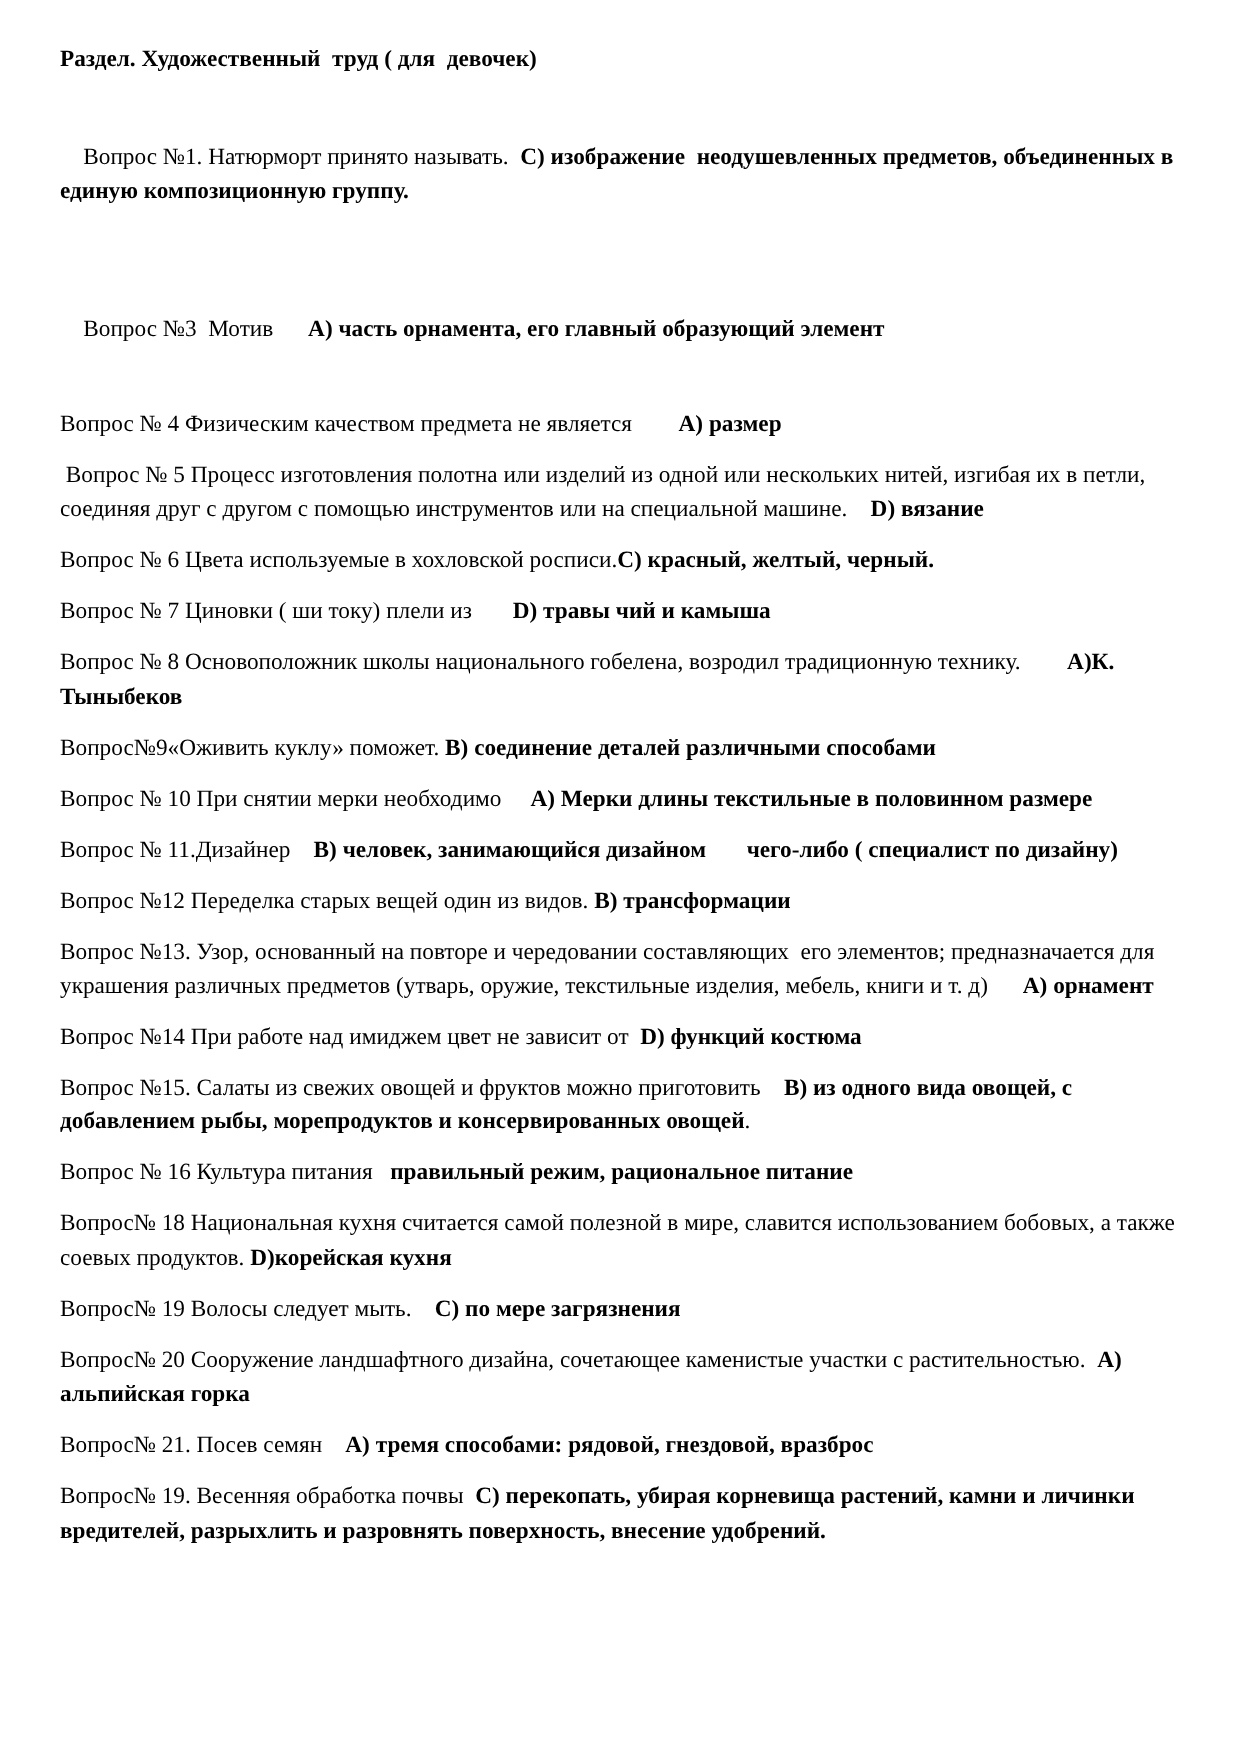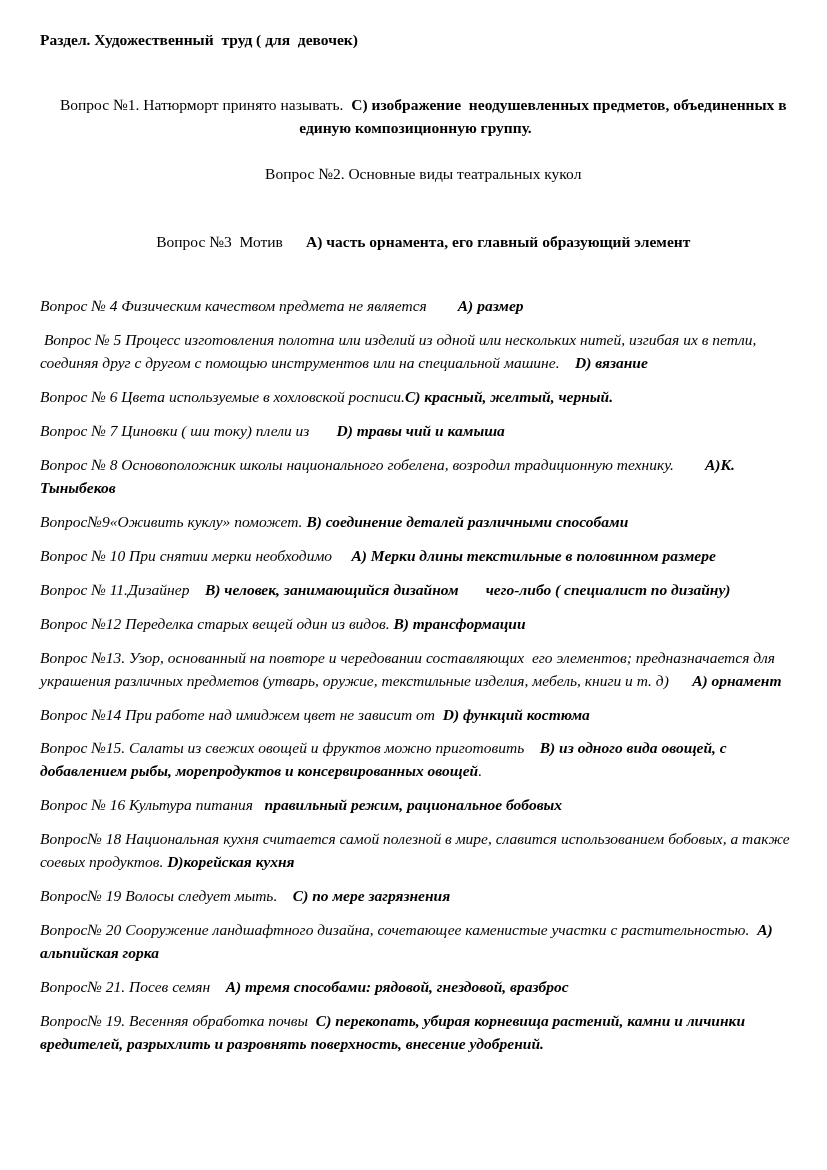--- a/index.html
+++ b/index.html
@@ -36,29 +36,27 @@
   .spacer-small {
     height: 18px;
   }
   
   .qblock-tight {
     font-size: 15.5px;
     line-height: 1.48;
     margin: 0;
     white-space: pre-wrap;
     word-wrap: break-word;
-    text-align: center;
   }
   .qline {
     font-size: 15.5px;
     line-height: 1.48;
     margin: 0 0 11px 0;
     white-space: pre-wrap;
     word-wrap: break-word;
-    font-style: italic;
   }
   .qline:last-child {
     margin-bottom: 0;
   }
   .b {
     font-weight: bold;
   }
   .n {
     font-weight: normal;
   }
@@ -67,22 +65,21 @@
 <body>
 
 <div id="page">
 
   <h1 class="doc-title">Раздел. Художественный  труд ( для  девочек)</h1>
 
   <div class="spacer-line"></div>
 
   <p class="qblock-tight">
     <span>Вопрос №1. Натюрморт принято называть.  </span><span class="b">C) изображение  неодушевленных предметов, объединенных в единую композиционную группу.</span><br>
-    <span>Вопрос №2. Основные виды театральных кукол
-</span><br>
+    <br>
     <span>Вопрос №3  Мотив      </span><span class="b">А) часть орнамента, его главный образующий элемент</span>
   </p>
 
   <div class="spacer-small"></div>
 
   <p class="qline"><span>Вопрос № 4 Физическим качеством предмета не является        </span><span class="b">А) размер</span></p>
 
   <p class="qline"><span> Вопрос № 5 Процесс изготовления полотна или изделий из одной или нескольких нитей, изгибая их в петли, соединяя друг с другом с помощью инструментов или на специальной машине.    </span><span class="b">D) вязание</span></p>
 
   <p class="qline"><span>Вопрос № 6 Цвета используемые в хохловской росписи.</span><span class="b">C) красный, желтый, черный.</span></p>
@@ -98,21 +95,21 @@
   <p class="qline"><span>Вопрос № 11.Дизайнер    </span><span class="b">В) человек, занимающийся дизайном       чего-либо ( специалист по дизайну)</span></p>
 
   <p class="qline"><span>Вопрос №12 Переделка старых вещей один из видов. </span><span class="b">В) трансформации</span></p>
 
   <p class="qline"><span>Вопрос №13. Узор, основанный на повторе и чередовании составляющих  его элементов; предназначается для украшения различных предметов (утварь, оружие, текстильные изделия, мебель, книги и т. д)      </span><span class="b">А) орнамент</span></p>
 
   <p class="qline"><span>Вопрос №14 При работе над имиджем цвет не зависит от  </span><span class="b">D) функций костюма</span></p>
 
   <p class="qline"><span>Вопрос №15. Салаты из свежих овощей и фруктов можно приготовить    </span><span class="b">В) из одного вида овощей, с добавлением рыбы, морепродуктов и консервированных овощей</span><span class="n">.</span></p>
 
-  <p class="qline"><span>Вопрос № 16 Культура питания   </span><span class="b">правильный режим, рациональное бобовых</span></p>
+  <p class="qline"><span>Вопрос № 16 Культура питания   </span><span class="b">правильный режим, рациональное питание</span></p>
 
 
   <p class="qline"><span>Вопрос№ 18 Национальная кухня считается самой полезной в мире, славится использованием бобовых, а также соевых продуктов. </span><span class="b">D)корейская кухня</span></p>
 
   <p class="qline"><span>Вопрос№ 19 Волосы следует мыть.    </span><span class="b">C) по мере загрязнения</span></p>
 
   <p class="qline"><span>Вопрос№ 20 Сооружение ландшафтного дизайна, сочетающее каменистые участки с растительностью.  </span><span class="b">А) альпийская горка</span></p>
 
   <p class="qline"><span>Вопрос№ 21. Посев семян    </span><span class="b">А) тремя способами: рядовой, гнездовой, вразброс</span></p>
 

